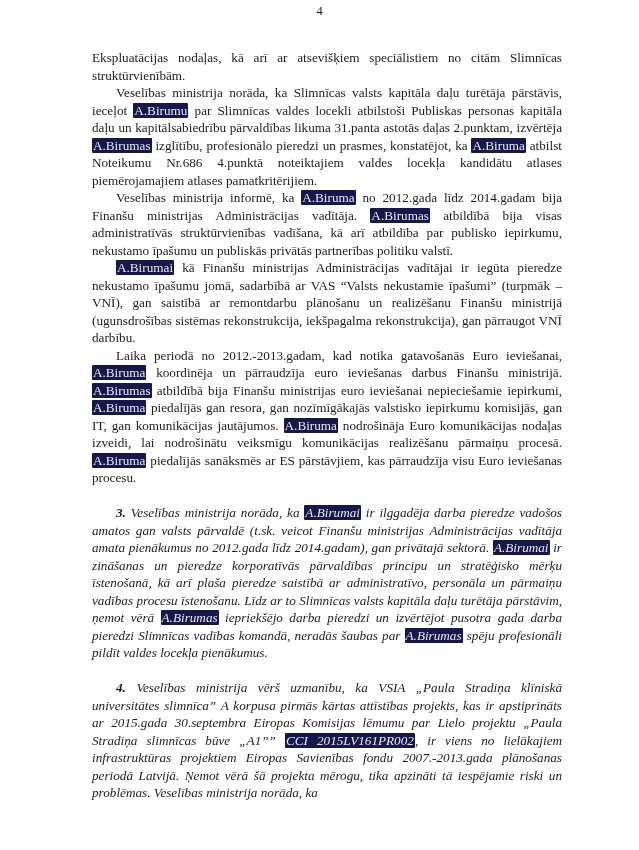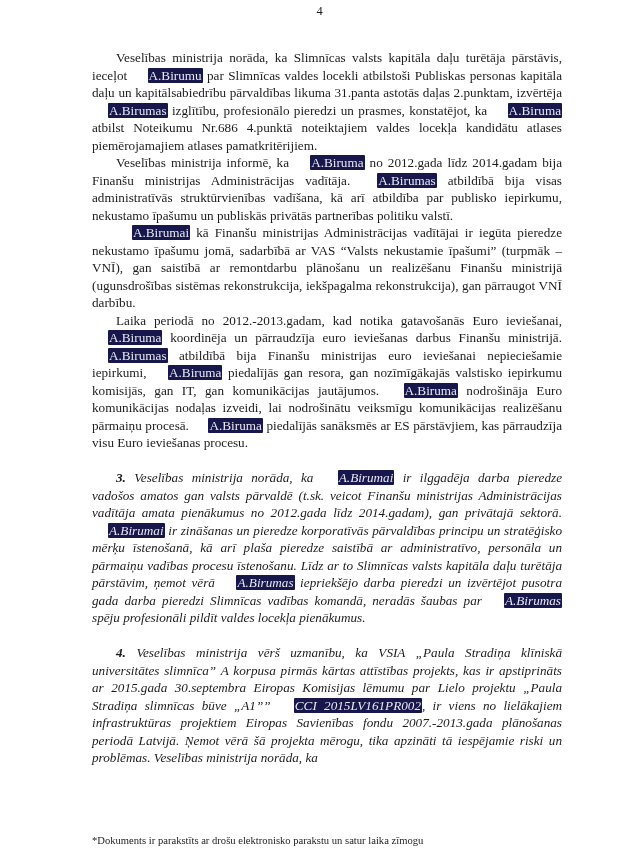--- a/index.html
+++ b/index.html
@@ -45,39 +45,38 @@
     font-style: italic;
   }
   .bold {
     font-weight: bold;
   }
   .redacted {
     background: var(--hl-bg, #17174b);
     color: var(--hl-fg, #e9e9f5);
     padding: 0 1px;
     border-radius: 1px;
-    margin-left: 16px;
   }
   .footer-note {
     position: absolute;
     left: 92px;
     bottom: 4px;
     font-size: 10.6px;
     color: #1c1c1c;
   }
 </style>
 </head>
 <body>
 
 <div class="page">
   <div class="page-number">4</div>
 
   <div class="doc-body">
+      <p class="para"><span>Ekspluatācijas nodaļas, kā arī ar atsevišķiem speciālistiem no citām Slimnīcas struktūrvienībām.</span></p>
       <p class="para indent"><span>Veselības ministrija norāda, ka Slimnīcas valsts kapitāla daļu turētāja pārstāvis, ieceļot </span><span class="redacted">A.Birumu</span><span> par Slimnīcas valdes locekli atbilstoši Publiskas personas kapitāla daļu un kapitālsabiedrību pārvaldības likuma 31.panta astotās daļas 2.punktam, izvērtēja </span><span class="redacted">A.Birumas</span><span> izglītību, profesionālo pieredzi un prasmes, konstatējot, ka </span><span class="redacted">A.Biruma</span><span> atbilst Noteikumu Nr.686 4.punktā noteiktajiem valdes locekļa kandidātu atlases piemērojamajiem atlases pamatkritērijiem.</span></p>
       <p class="para indent"><span>Veselības ministrija informē, ka </span><span class="redacted">A.Biruma</span><span> no 2012.gada līdz 2014.gadam bija Finanšu ministrijas Administrācijas vadītāja. </span><span class="redacted">A.Birumas</span><span> atbildībā bija visas administratīvās struktūrvienības vadīšana, kā arī atbildība par publisko iepirkumu, nekustamo īpašumu un publiskās privātās partnerības politiku valstī.</span></p>
       <p class="para indent"><span class="redacted">A.Birumai</span><span> kā Finanšu ministrijas Administrācijas vadītājai ir iegūta pieredze nekustamo īpašumu jomā, sadarbībā ar VAS “Valsts nekustamie īpašumi” (turpmāk – VNĪ), gan saistībā ar remontdarbu plānošanu un realizēšanu Finanšu ministrijā (ugunsdrošības sistēmas rekonstrukcija, iekšpagalma rekonstrukcija), gan pārraugot VNĪ darbību.</span></p>
       <p class="para indent"><span>Laika periodā no 2012.-2013.gadam, kad notika gatavošanās Euro ieviešanai, </span><span class="redacted">A.Biruma</span><span> koordinēja un pārraudzīja euro ieviešanas darbus Finanšu ministrijā. </span><span class="redacted">A.Birumas</span><span> atbildībā bija Finanšu ministrijas euro ieviešanai nepieciešamie iepirkumi, </span><span class="redacted">A.Biruma</span><span> piedalījās gan resora, gan nozīmīgākajās valstisko iepirkumu komisijās, gan IT, gan komunikācijas jautājumos. </span><span class="redacted">A.Biruma</span><span> nodrošināja Euro komunikācijas nodaļas izveidi, lai nodrošinātu veiksmīgu komunikācijas realizēšanu pārmaiņu procesā. </span><span class="redacted">A.Biruma</span><span> piedalījās sanāksmēs ar ES pārstāvjiem, kas pārraudzīja visu Euro ieviešanas procesu.</span></p>
       <p class="para indent space-before"><span class="bold">3.</span><span> Veselības ministrija norāda, ka </span><span class="redacted">A.Birumai</span><span> ir ilggadēja darba pieredze vadošos amatos gan valsts pārvaldē (t.sk. veicot Finanšu ministrijas Administrācijas vadītāja amata pienākumus no 2012.gada līdz 2014.gadam), gan privātajā sektorā. </span><span class="redacted">A.Birumai</span><span> ir zināšanas un pieredze korporatīvās pārvaldības principu un stratēģisko mērķu īstenošanā, kā arī plaša pieredze saistībā ar administratīvo, personāla un pārmaiņu vadības procesu īstenošanu. Līdz ar to Slimnīcas valsts kapitāla daļu turētāja pārstāvim, ņemot vērā </span><span class="redacted">A.Birumas</span><span> iepriekšējo darba pieredzi un izvērtējot pusotra gada darba pieredzi Slimnīcas vadības komandā, neradās šaubas par </span><span class="redacted">A.Birumas</span><span> spēju profesionāli pildīt valdes locekļa pienākumus.</span></p>
       <p class="para indent space-before"><span class="bold">4.</span><span> Veselības ministrija vērš uzmanību, ka VSIA „Paula Stradiņa klīniskā universitātes slimnīca” A korpusa pirmās kārtas attīstības projekts, kas ir apstiprināts ar 2015.gada 30.septembra Eiropas Komisijas lēmumu par Lielo projektu „Paula Stradiņa slimnīcas būve „A1”” </span><span class="redacted">CCI 2015LV161PR002</span><span>, ir viens no lielākajiem infrastruktūras projektiem Eiropas Savienības fondu 2007.-2013.gada plānošanas periodā Latvijā. Ņemot vērā šā projekta mērogu, tika apzināti tā iespējamie riski un problēmas. Veselības ministrija norāda, ka</span></p>
     </div>
 
-  <div class="footer-note">*Dokuments ir parakstīts ar drošu elektronisko parakstu un satur laika zīmogu</div>
 </div>
 
 </body></html>

